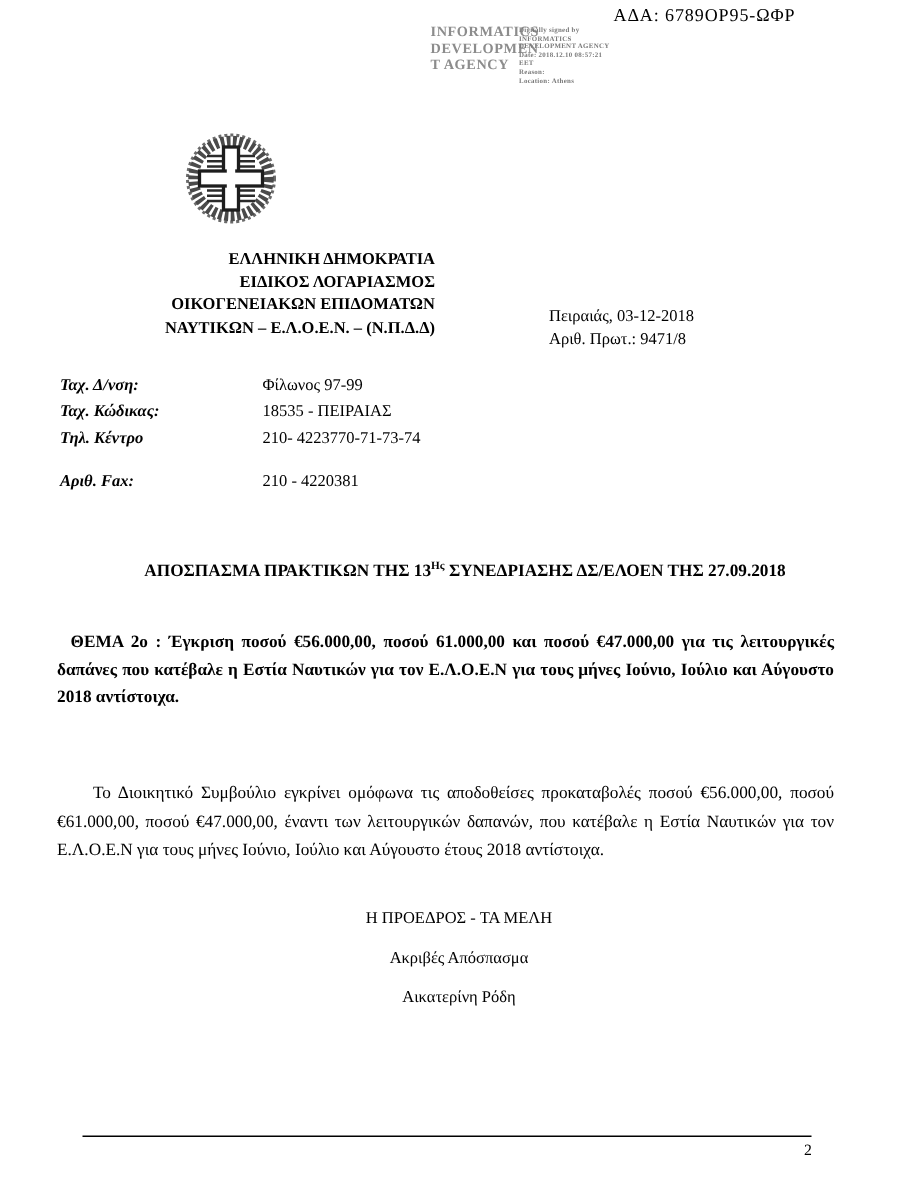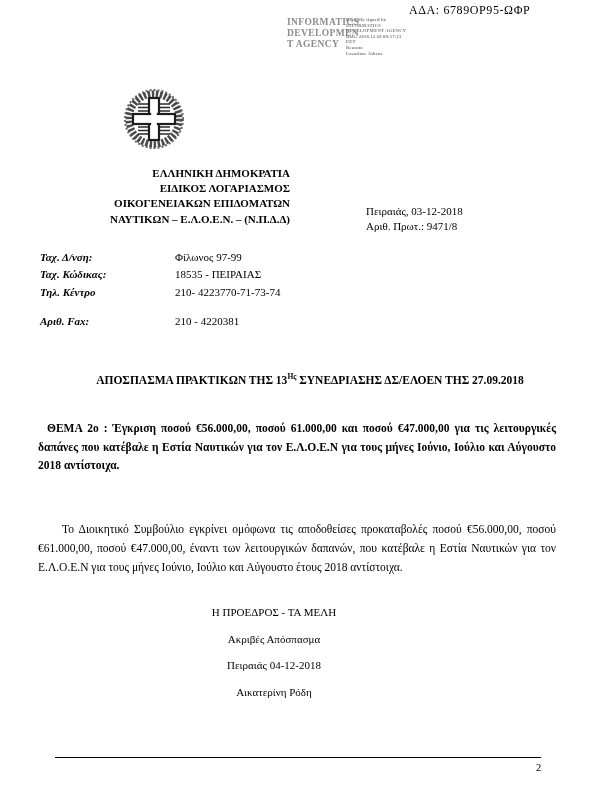--- a/index.html
+++ b/index.html
@@ -29,21 +29,21 @@
 
   .doc-title{left:30px;top:372px;width:560px;text-align:center;
     font-weight:bold;font-size:11.5px;white-space:nowrap;}
   .doc-title sup{font-size:7.5px;vertical-align:super;text-align:right;}
 
   .subject{left:38px;top:419px;width:518px;font-weight:bold;font-size:11.5px;
     line-height:18.6px;text-align:justify;text-indent:9px;}
   .body-par{left:38px;top:520px;width:518px;font-size:11.5px;
     line-height:19.2px;text-align:justify;text-indent:24px;}
 
-  .signature{left:0;top:606px;width:548px;text-align:center;font-size:11px;}
+  .signature{left:0;top:606px;width:548px;text-align:center;font-size:11px;padding-left:32px;}
   .signature .sig-line{margin-bottom:14.5px;}
 
   .footer-rule{left:55px;top:757px;width:486px;border-top:1.5px solid #000;height:0;}
   .page-number{left:536px;top:762px;font-size:10.5px;}
 </style>
 </head>
 <body>
 
 <div class="page">
 
@@ -110,20 +110,19 @@
 
   <div class="abs doc-title"><span>ΑΠΟΣΠΑΣΜΑ ΠΡΑΚΤΙΚΩΝ ΤΗΣ 13</span><sup>Ης</sup><span> ΣΥΝΕΔΡΙΑΣΗΣ ΔΣ/ΕΛΟΕΝ ΤΗΣ 27.09.2018</span></div>
 
   <div class="abs subject">ΘΕΜΑ 2ο : Έγκριση ποσού €56.000,00, ποσού 61.000,00 και ποσού €47.000,00 για τις λειτουργικές δαπάνες που κατέβαλε η Εστία Ναυτικών για τον Ε.Λ.Ο.Ε.Ν για τους μήνες Ιούνιο, Ιούλιο και Αύγουστο 2018 αντίστοιχα.</div>
 
   <div class="abs body-par">Το Διοικητικό Συμβούλιο εγκρίνει ομόφωνα τις αποδοθείσες προκαταβολές ποσού €56.000,00, ποσού €61.000,00, ποσού €47.000,00, έναντι των λειτουργικών δαπανών, που κατέβαλε η Εστία Ναυτικών για τον Ε.Λ.Ο.Ε.Ν για τους μήνες Ιούνιο, Ιούλιο και Αύγουστο έτους 2018 αντίστοιχα.</div>
 
   <div class="abs signature">
     <div class="sig-line">Η ΠΡΟΕΔΡΟΣ  - ΤΑ ΜΕΛΗ</div>
     <div class="sig-line">Ακριβές Απόσπασμα</div>
-    <div class="sig-line">Πειραιάς 04-12-2018</div>
     <div class="sig-line">Αικατερίνη Ρόδη</div>
   </div>
 
   <div class="abs footer-rule"></div>
   <div class="abs page-number">2</div>
 
 </div>
 
 </body></html>

